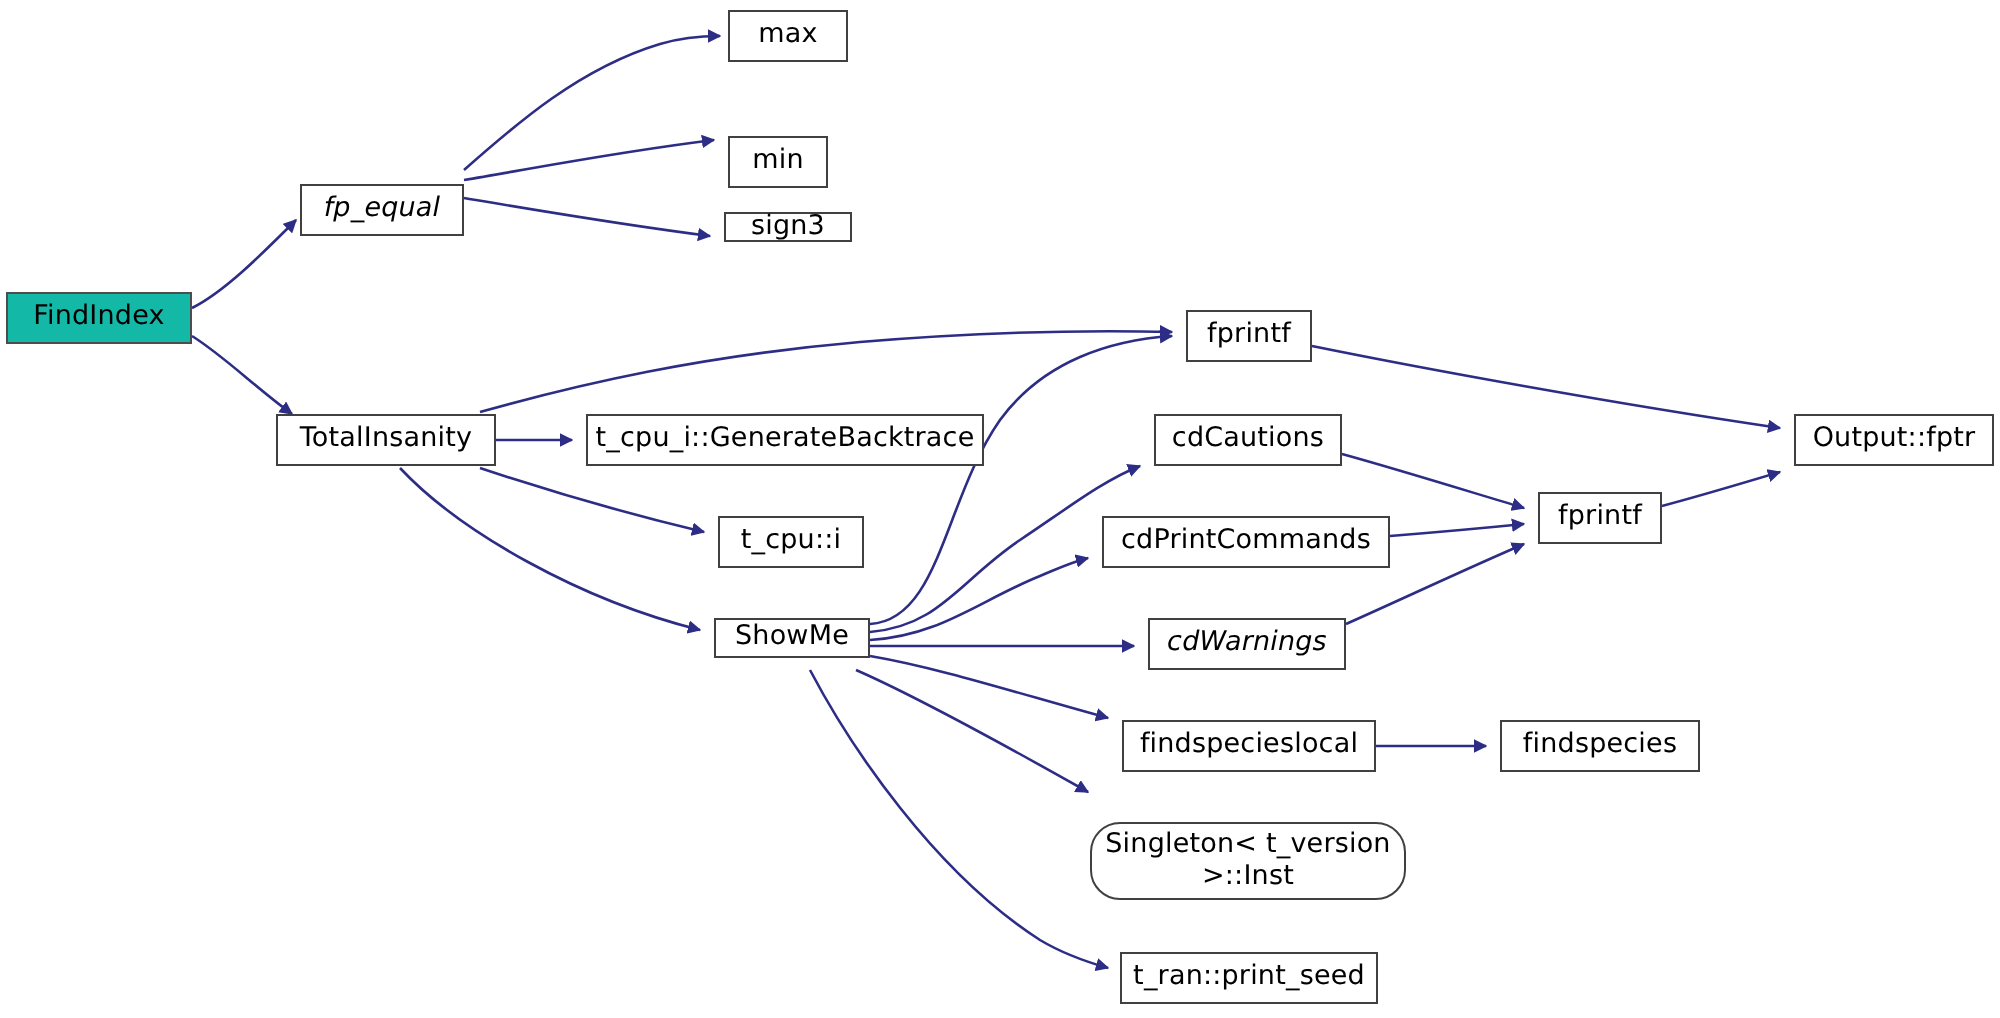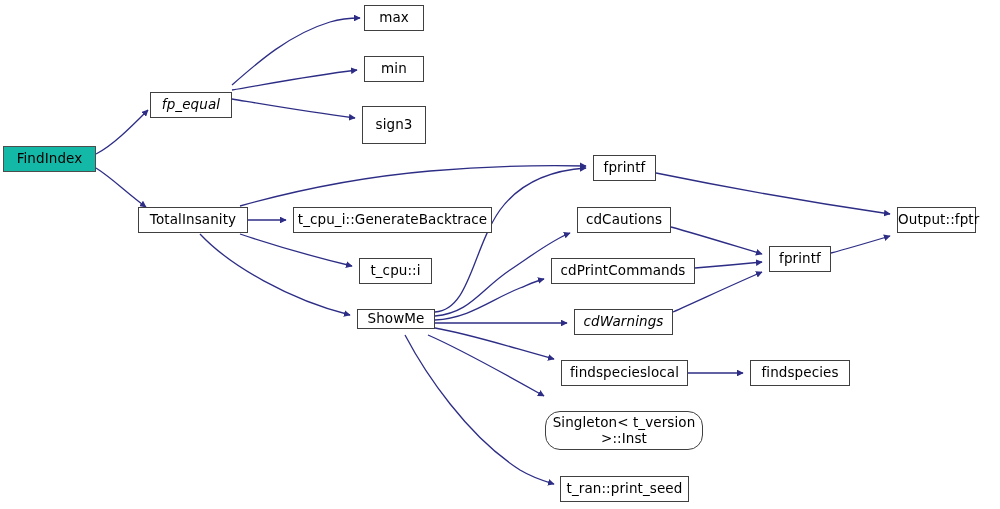--- a/index.html
+++ b/index.html
@@ -65,31 +65,31 @@
         <path d="M673,312 C700,300 734,284 762,272" fill="none" stroke="#2d2d86" stroke-width="1.3" marker-end="url(#arrow)"></path>
         <path d="M656,173 C710,184 808,202 890,214" fill="none" stroke="#2d2d86" stroke-width="1.3" marker-end="url(#arrow)"></path>
         <path d="M831,253 C850,248 870,242 890,236" fill="none" stroke="#2d2d86" stroke-width="1.3" marker-end="url(#arrow)"></path>
         <path d="M688,373 L743,373" fill="none" stroke="#2d2d86" stroke-width="1.3" marker-end="url(#arrow)"></path>
       </g>
   </svg>
   <div id="node-layer">
       <div class="node highlight" style="left: 3px; top: 146px; width: 93px; height: 26px;"><span class="lbl">FindIndex</span></div>
       <div class="node" style="left: 150px; top: 92px; width: 82px; height: 26px; font-style: italic;"><span class="lbl">fp_equal</span></div>
       <div class="node" style="left: 364px; top: 5px; width: 60px; height: 26px;"><span class="lbl">max</span></div>
-      <div class="node" style="left: 364px; top: 56px; width: 60px; height: 26px;"><span class="lbl">min</span></div>
-      <div class="node" style="left: 362px; top: 106px; width: 64px; height: 38px;"><span class="lbl">sign3</span></div>
+      <div class="node" style="left: 364px; top: 68px; width: 50px; height: 26px;"><span class="lbl">min</span></div>
+      <div class="node" style="left: 362px; top: 106px; width: 64px; height: 15px;"><span class="lbl">sign3</span></div>
       <div class="node" style="left: 138px; top: 207px; width: 110px; height: 26px;"><span class="lbl">TotalInsanity</span></div>
       <div class="node" style="left: 593px; top: 155px; width: 63px; height: 26px;"><span class="lbl">fprintf</span></div>
       <div class="node" style="left: 293px; top: 207px; width: 199px; height: 26px;"><span class="lbl">t_cpu_i::GenerateBacktrace</span></div>
       <div class="node" style="left: 359px; top: 258px; width: 73px; height: 26px;"><span class="lbl">t_cpu::i</span></div>
       <div class="node" style="left: 357px; top: 309px; width: 78px; height: 20px;"><span class="lbl">ShowMe</span></div>
       <div class="node" style="left: 577px; top: 207px; width: 94px; height: 26px;"><span class="lbl">cdCautions</span></div>
       <div class="node" style="left: 551px; top: 258px; width: 144px; height: 26px;"><span class="lbl">cdPrintCommands</span></div>
       <div class="node" style="left: 574px; top: 309px; width: 99px; height: 26px; font-style: italic;"><span class="lbl">cdWarnings</span></div>
       <div class="node" style="left: 769px; top: 246px; width: 62px; height: 26px;"><span class="lbl">fprintf</span></div>
-      <div class="node" style="left: 897px; top: 207px; width: 79px; height: 26px;"><span class="lbl">Output::fptr</span></div>
+      <div class="node" style="left: 897px; top: 207px; width: 100px; height: 26px;"><span class="lbl">Output::fptr</span></div>
       <div class="node" style="left: 561px; top: 360px; width: 127px; height: 26px;"><span class="lbl">findspecieslocal</span></div>
       <div class="node" style="left: 750px; top: 360px; width: 100px; height: 26px;"><span class="lbl">findspecies</span></div>
       <div class="node" style="left: 545px; top: 411px; width: 158px; height: 39px; border-radius: 15px;"><span class="lbl">Singleton&lt; t_version
 &gt;::Inst</span></div>
       <div class="node" style="left: 560px; top: 476px; width: 129px; height: 26px;"><span class="lbl">t_ran::print_seed</span></div>
     </div>
 </div>
 
 </body></html>

